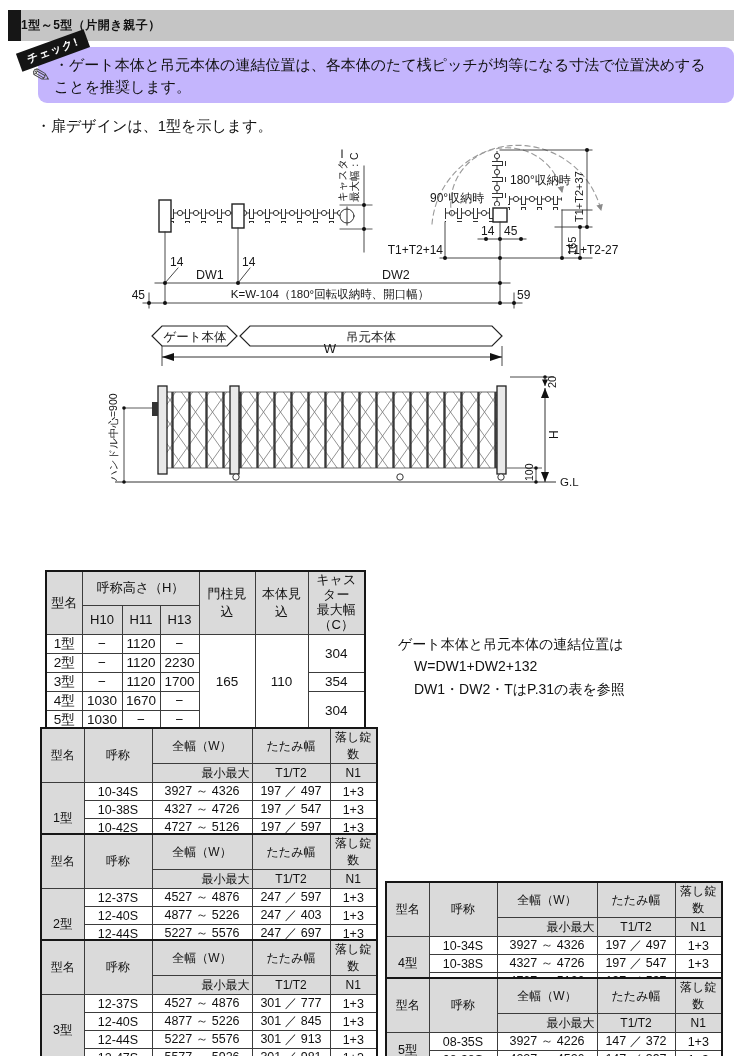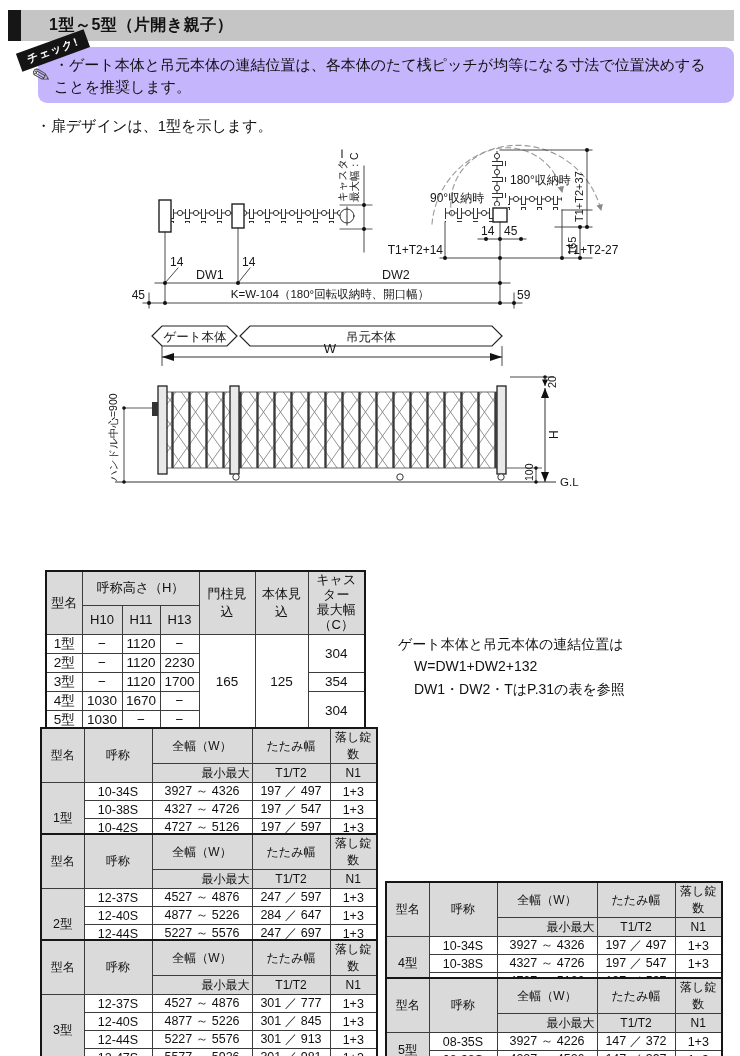--- a/index.html
+++ b/index.html
@@ -3,21 +3,21 @@
 <meta charset="utf-8">
 <style>
   html,body{margin:0;padding:0}
   body{width:740px;height:1056px;position:relative;background:#fff;color:#111;
        font-family:"Liberation Sans","DejaVu Sans",sans-serif;overflow:hidden}
   .abs{position:absolute}
 
   
   .title-bar{left:8px;top:10px;width:726px;height:31px;background:#c5c5c5;display:flex;align-items:center}
   .title-accent{width:13px;height:31px;background:#161616;flex:0 0 13px}
-  .title-text{font-size:16px;font-weight:bold;margin-left:28px;letter-spacing:.5px}
+  .title-text{font-size:12px;font-weight:bold;margin-left:0;letter-spacing:.5px}
 
   .check-box{left:38px;top:47px;width:696px;height:56px;background:#c4b5fd;border-radius:9px;
              box-sizing:border-box;padding:7px 14px 0 16px;font-size:15px;line-height:1.45}
   .check-badge{left:17px;top:41px;background:#141414;color:#fff;font-size:11px;font-weight:bold;
                padding:2px 9px;transform:rotate(-20deg);letter-spacing:1px;white-space:nowrap}
   .check-hand{left:32px;top:63px;font-size:22px;color:#444;transform:rotate(-15deg)}
 
   .design-note{left:36px;top:117px;font-size:15px}
 
   
@@ -242,21 +242,21 @@
       <th>H13</th>
     </tr>
   </thead>
   <tbody>
     <tr>
       <td>1型</td>
       <td>−</td>
       <td>1120</td>
       <td>−</td>
       <td rowspan="5">165</td>
-      <td rowspan="5">125</td>
+      <td rowspan="5">110</td>
       <td rowspan="2">304</td>
     </tr>
     <tr>
       <td>2型</td>
       <td>−</td>
       <td>1120</td>
       <td>2230</td>
     </tr>
     <tr>
       <td>3型</td>
@@ -374,21 +374,21 @@
     <tr>
         <td class="model" rowspan="4">2型</td>
         <td>12-37S</td>
         <td>4527 ～ 4876</td>
         <td>247 ／ 597</td>
         <td>1+3</td>
       </tr>
     <tr>
         <td>12-40S</td>
         <td>4877 ～ 5226</td>
-        <td>284 ／ 647</td>
+        <td>247 ／ 403</td>
         <td>1+3</td>
       </tr>
     <tr>
         <td>12-44S</td>
         <td>5227 ～ 5576</td>
         <td>247 ／ 697</td>
         <td>1+3</td>
       </tr>
     <tr>
         <td>12-47S</td>

